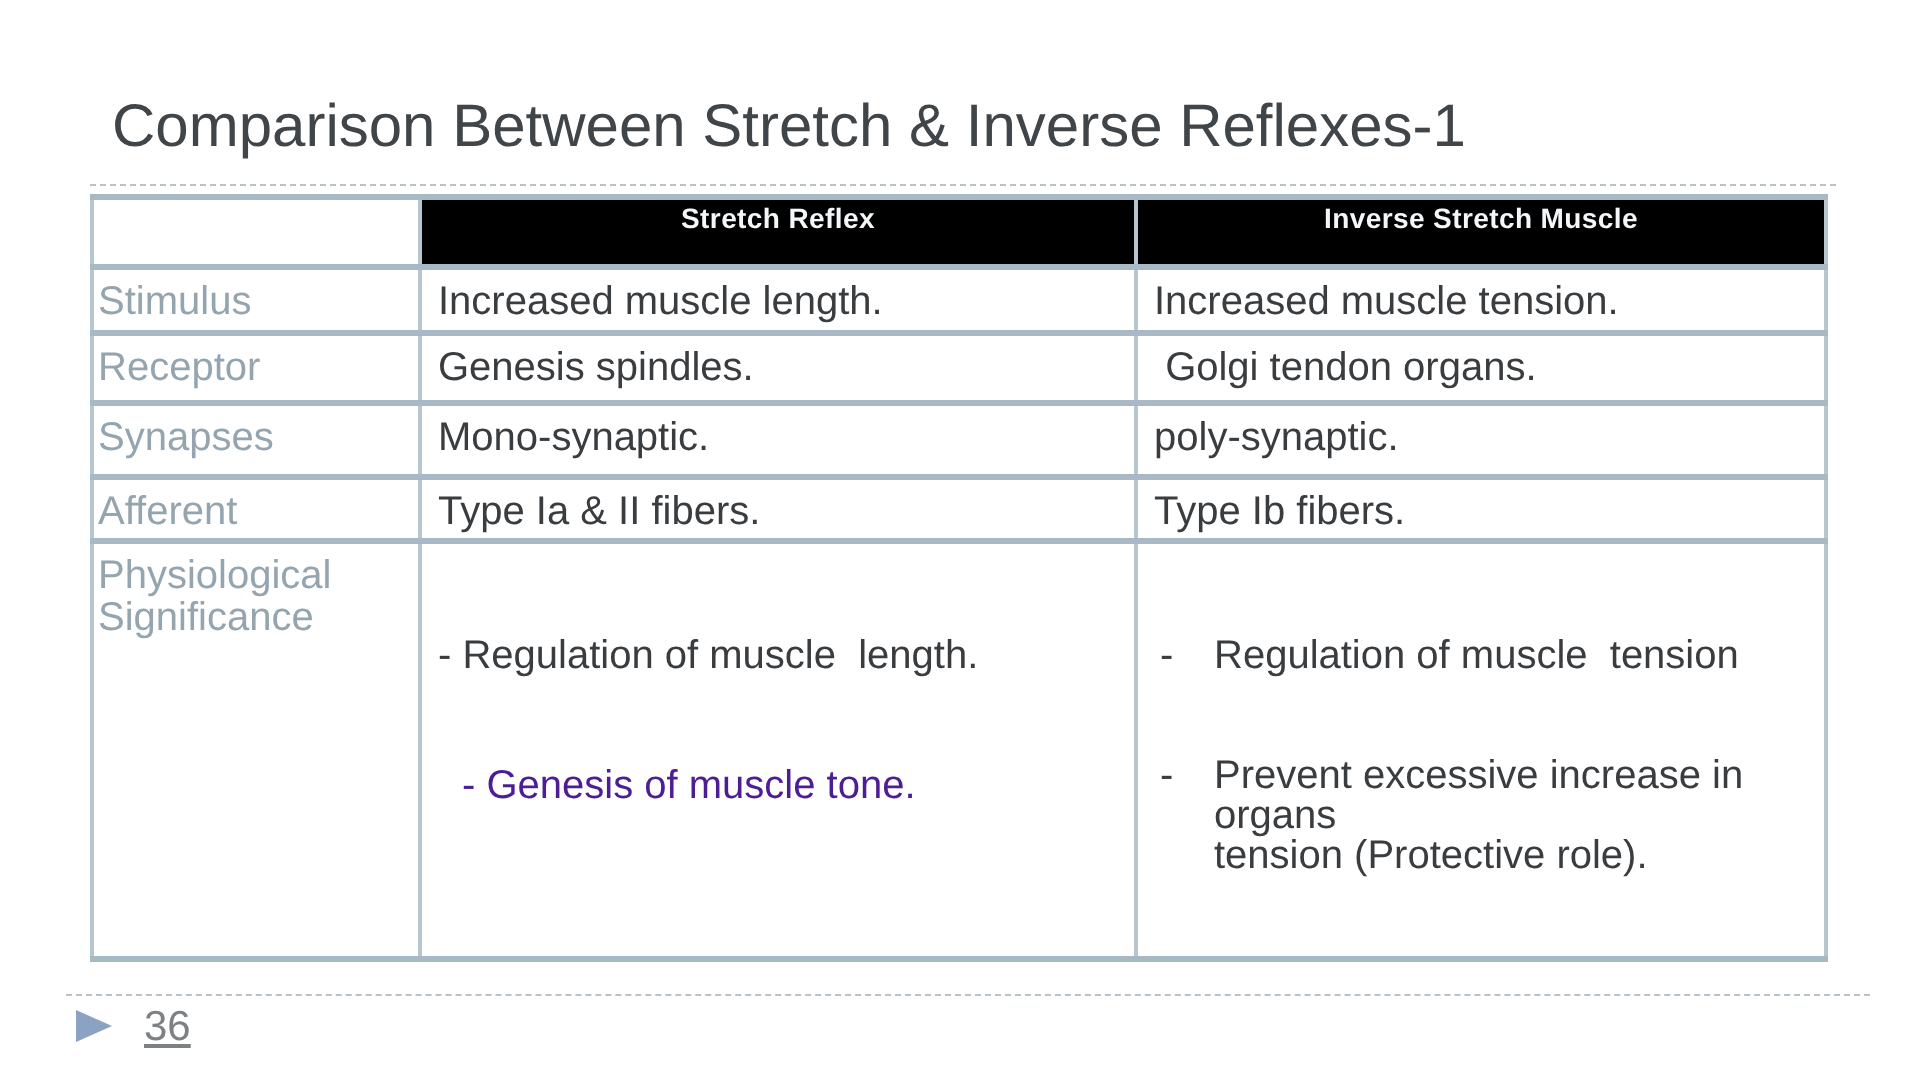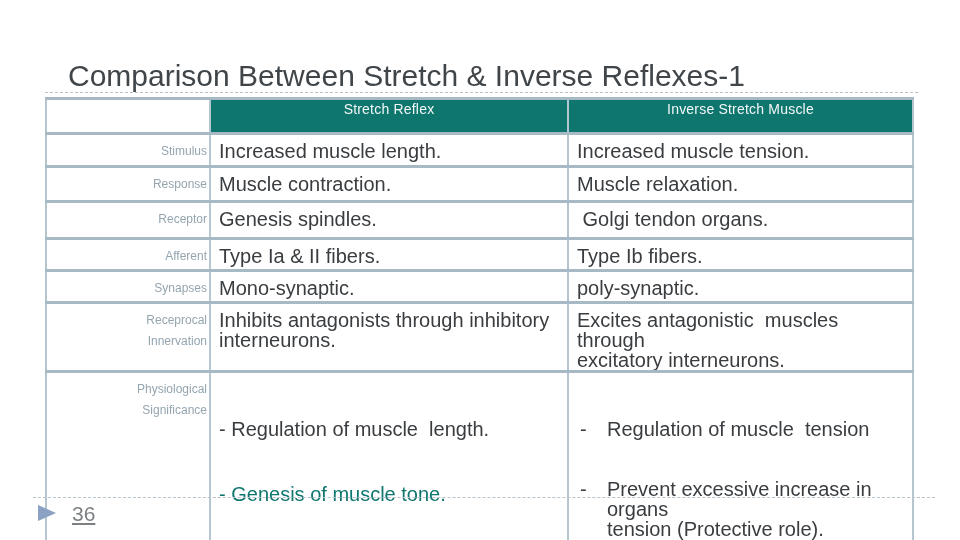--- a/index.html
+++ b/index.html
@@ -1,54 +1,54 @@
 <!DOCTYPE html>
 <html><head>
 <meta charset="utf-8">
 <style>
   html,body{margin:0;padding:0;background:#fff;}
   .slide{
     position:relative;width:960px;height:540px;background:#ffffff;overflow:hidden;
     font-family:"Liberation Sans","DejaVu Sans",sans-serif;
   }
   .title{
-    position:absolute;left:56px;top:46px;margin:12px;
+    position:absolute;left:56px;top:46px;margin:0;
     font-size:30px;font-weight:400;color:#404549;line-height:36px;white-space:pre;
   }
   .dash-line{position:absolute;border-top:1px dashed #b7c2ca;height:0;}
   .dash-top{left:45px;top:92px;width:873px;}
   .dash-bottom{left:33px;top:497px;width:902px;}
 
   table.cmp{
     position:absolute;left:45px;top:97px;width:867px;
     border-collapse:collapse;table-layout:fixed;
   }
   table.cmp th, table.cmp td{
     border-left:2px solid #b5c6d0;border-right:2px solid #b5c6d0;
     border-top:3px solid #a6b9c4;border-bottom:3px solid #a6b9c4;
     vertical-align:top;white-space:pre-wrap;overflow:hidden;
   }
   thead th{
     height:30px;vertical-align:middle;
     border-top:1px solid #c9d6de;border-bottom:3px solid #9db0bd;
   }
   .hcell{
-    background:#0f766e;color:#f3f7f9;font-weight:normal;font-size:14px;
+    background:#000000;color:#f3f7f9;font-weight:bold;font-size:14px;
     text-align:center;letter-spacing:.2px;
   }
   .corner{background:#ffffff;}
   td.label{
-    color:#94a5b0;font-size:12px;line-height:21px;text-align:right;
+    color:#94a5b0;font-size:20px;line-height:21px;text-align:left;
     padding:6px 2px 0 2px;font-weight:400;
   }
   td.body{
     color:#3a3d40;font-size:20px;line-height:20px;text-align:left;
     padding:6px 6px 0 8px;
   }
-  .muted{color:#0f766e;margin-top:5px;}
+  .muted{color:#4c1d95;margin-top:5px;margin-left:12px;}
   .bullet{display:flex;}
   .dash{flex:0 0 27px;width:27px;padding-left:3px;}
   tbody tr:nth-child(1){height:33px;}
   tbody tr:nth-child(2){height:35px;}
   tbody tr:nth-child(3){height:37px;padding-left:36px;}
   tbody tr:nth-child(4){height:32px;}
   tbody tr:nth-child(5){height:32px;}
   tbody tr:nth-child(6){height:50px;}
   tbody tr:nth-child(7){height:70px;}
   tbody tr:nth-child(8){height:67px;}
@@ -84,46 +84,33 @@
         <th class="hcell">Inverse Stretch Muscle</th>
       </tr>
     </thead>
     <tbody>
       <tr>
         <td class="label">Stimulus</td>
         <td class="body">Increased muscle length.</td>
         <td class="body">Increased muscle tension.</td>
       </tr>
       <tr>
-        <td class="label">Response</td>
-        <td class="body">Muscle contraction.</td>
-        <td class="body">Muscle relaxation.</td>
-      </tr>
-      <tr>
         <td class="label">Receptor</td>
         <td class="body">Genesis spindles.</td>
         <td class="body"> Golgi tendon organs.</td>
-      </tr>
-      <tr>
-        <td class="label">Afferent</td>
-        <td class="body">Type Ia &amp; II fibers.</td>
-        <td class="body">Type Ib fibers.</td>
       </tr>
       <tr>
         <td class="label">Synapses</td>
         <td class="body">Mono-synaptic.</td>
         <td class="body">poly-synaptic.</td>
       </tr>
       <tr>
-        <td class="label">Receprocal
-Innervation</td>
-        <td class="body">Inhibits antagonists through inhibitory
-interneurons.</td>
-        <td class="body">Excites antagonistic  muscles through
-excitatory interneurons.</td>
+        <td class="label">Afferent</td>
+        <td class="body">Type Ia &amp; II fibers.</td>
+        <td class="body">Type Ib fibers.</td>
       </tr>
       <tr>
         <td class="label">Physiological
 Significance</td>
         <td class="body">
           <div>- Regulation of muscle  length.</div>
           <div class="muted">- Genesis of muscle tone.</div>
         </td>
         <td class="body">
           <div class="bullet">

